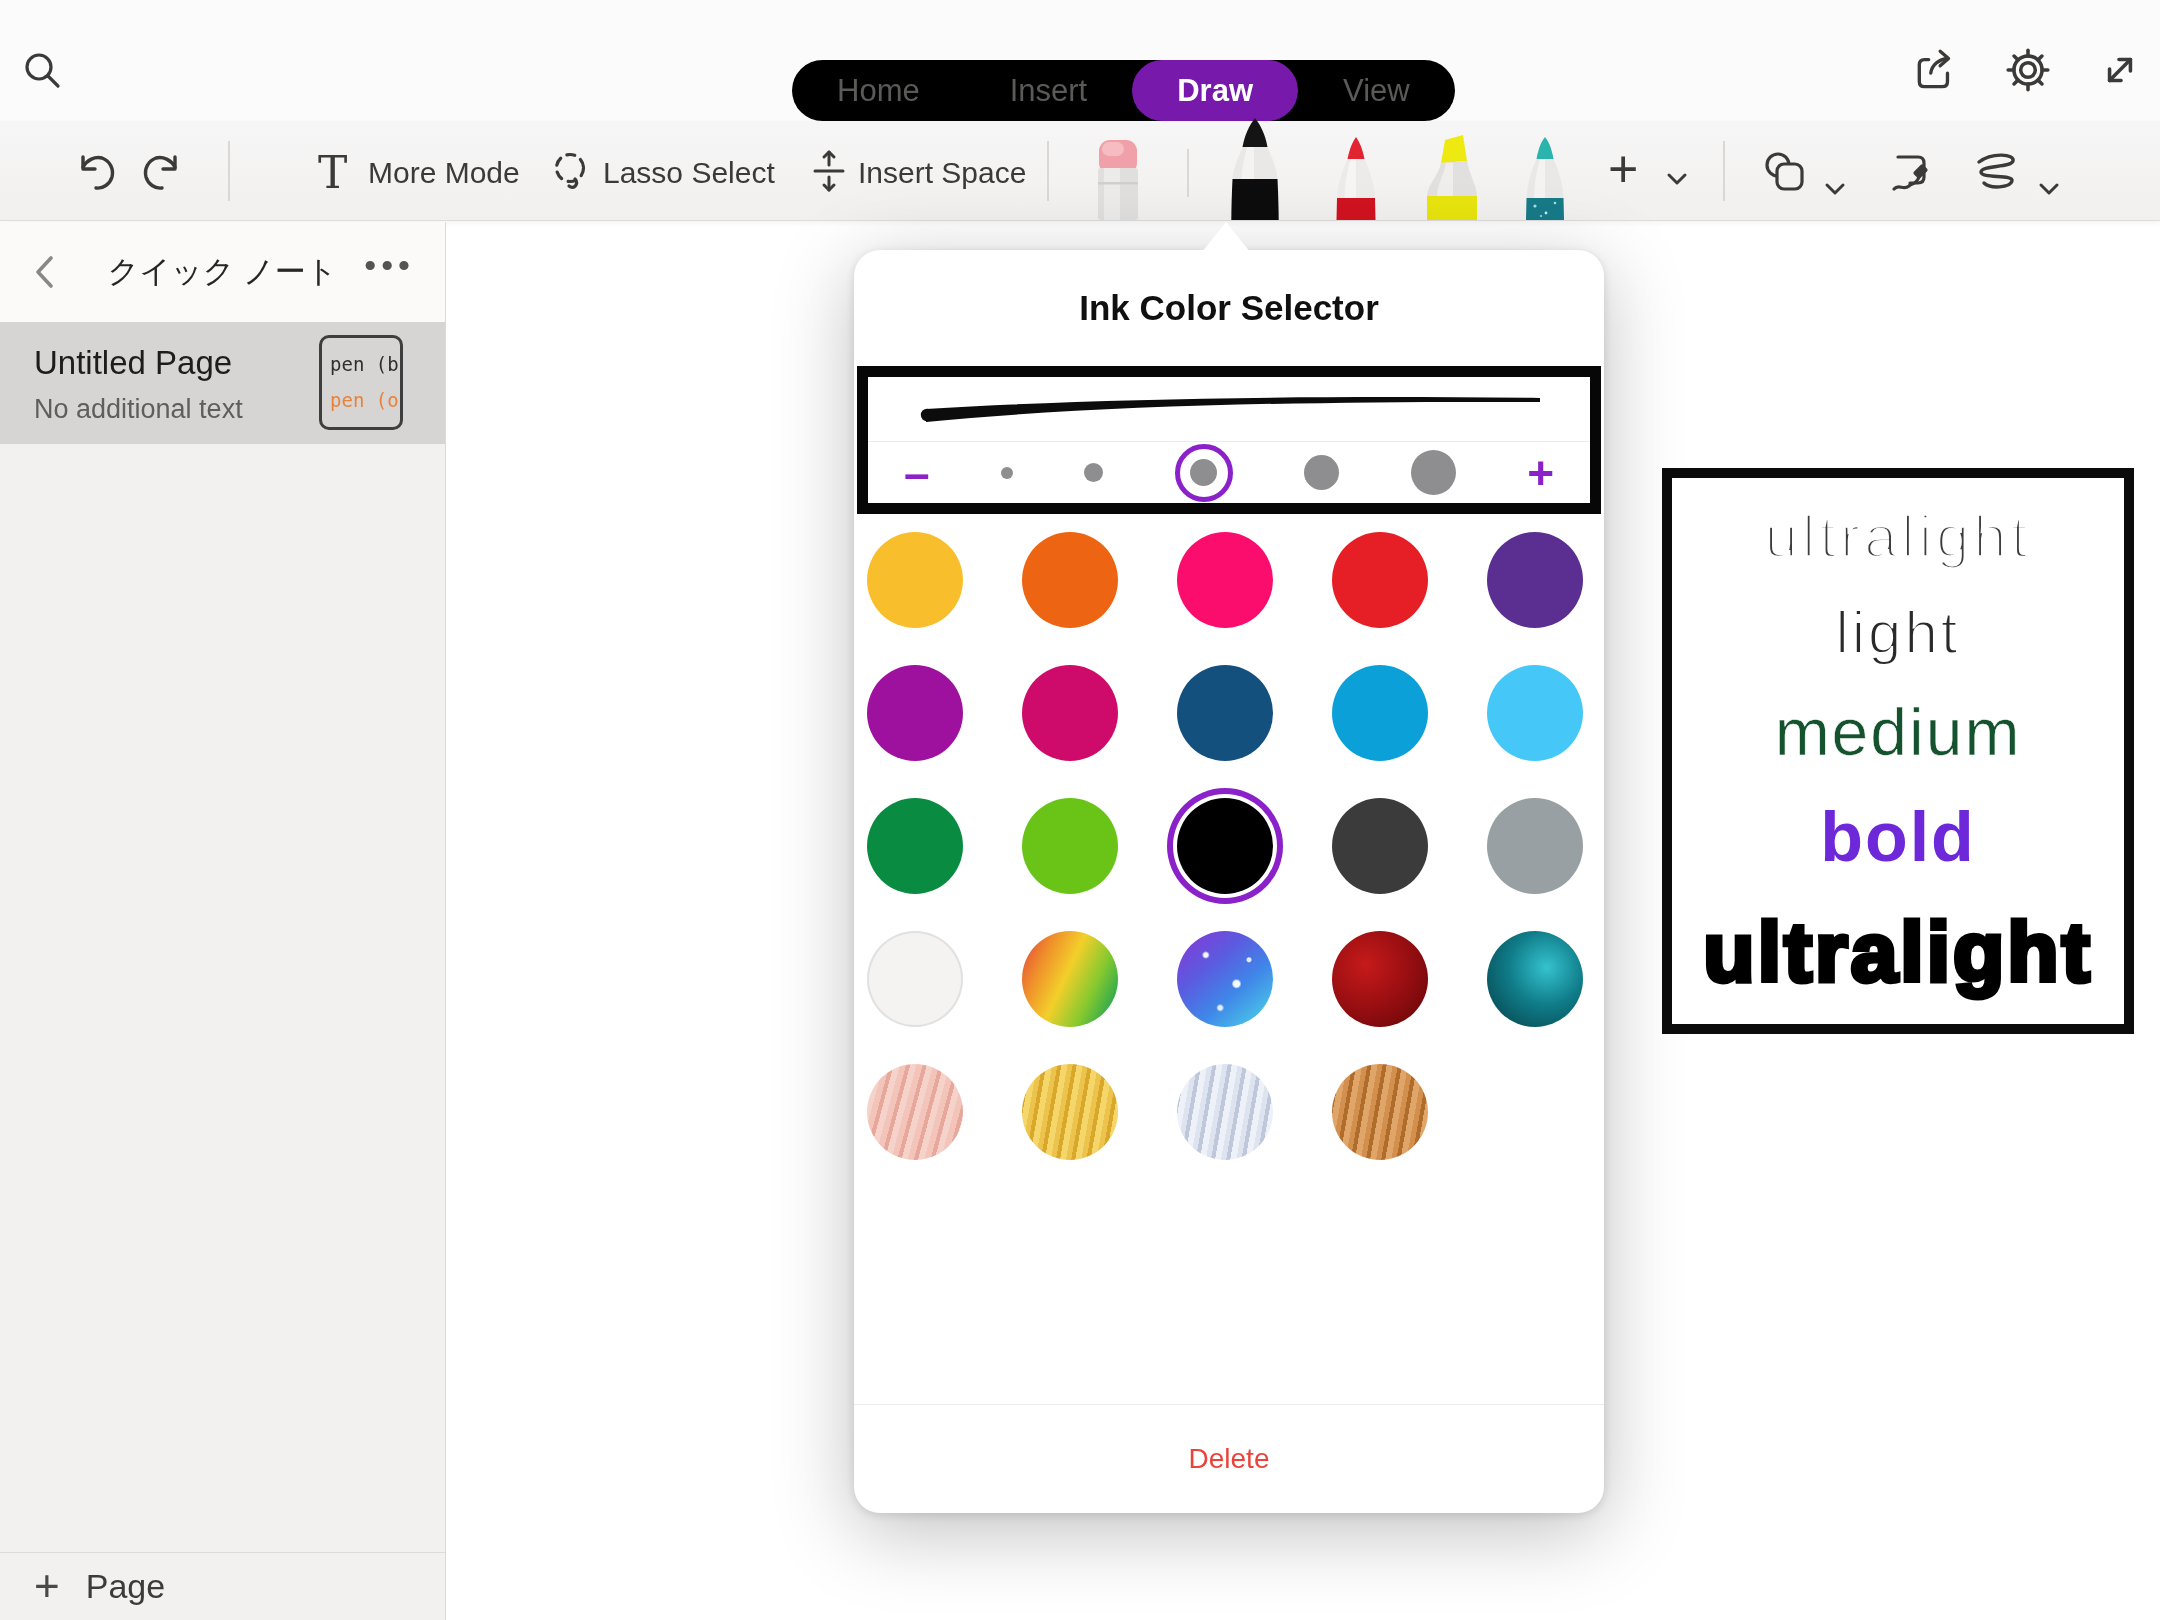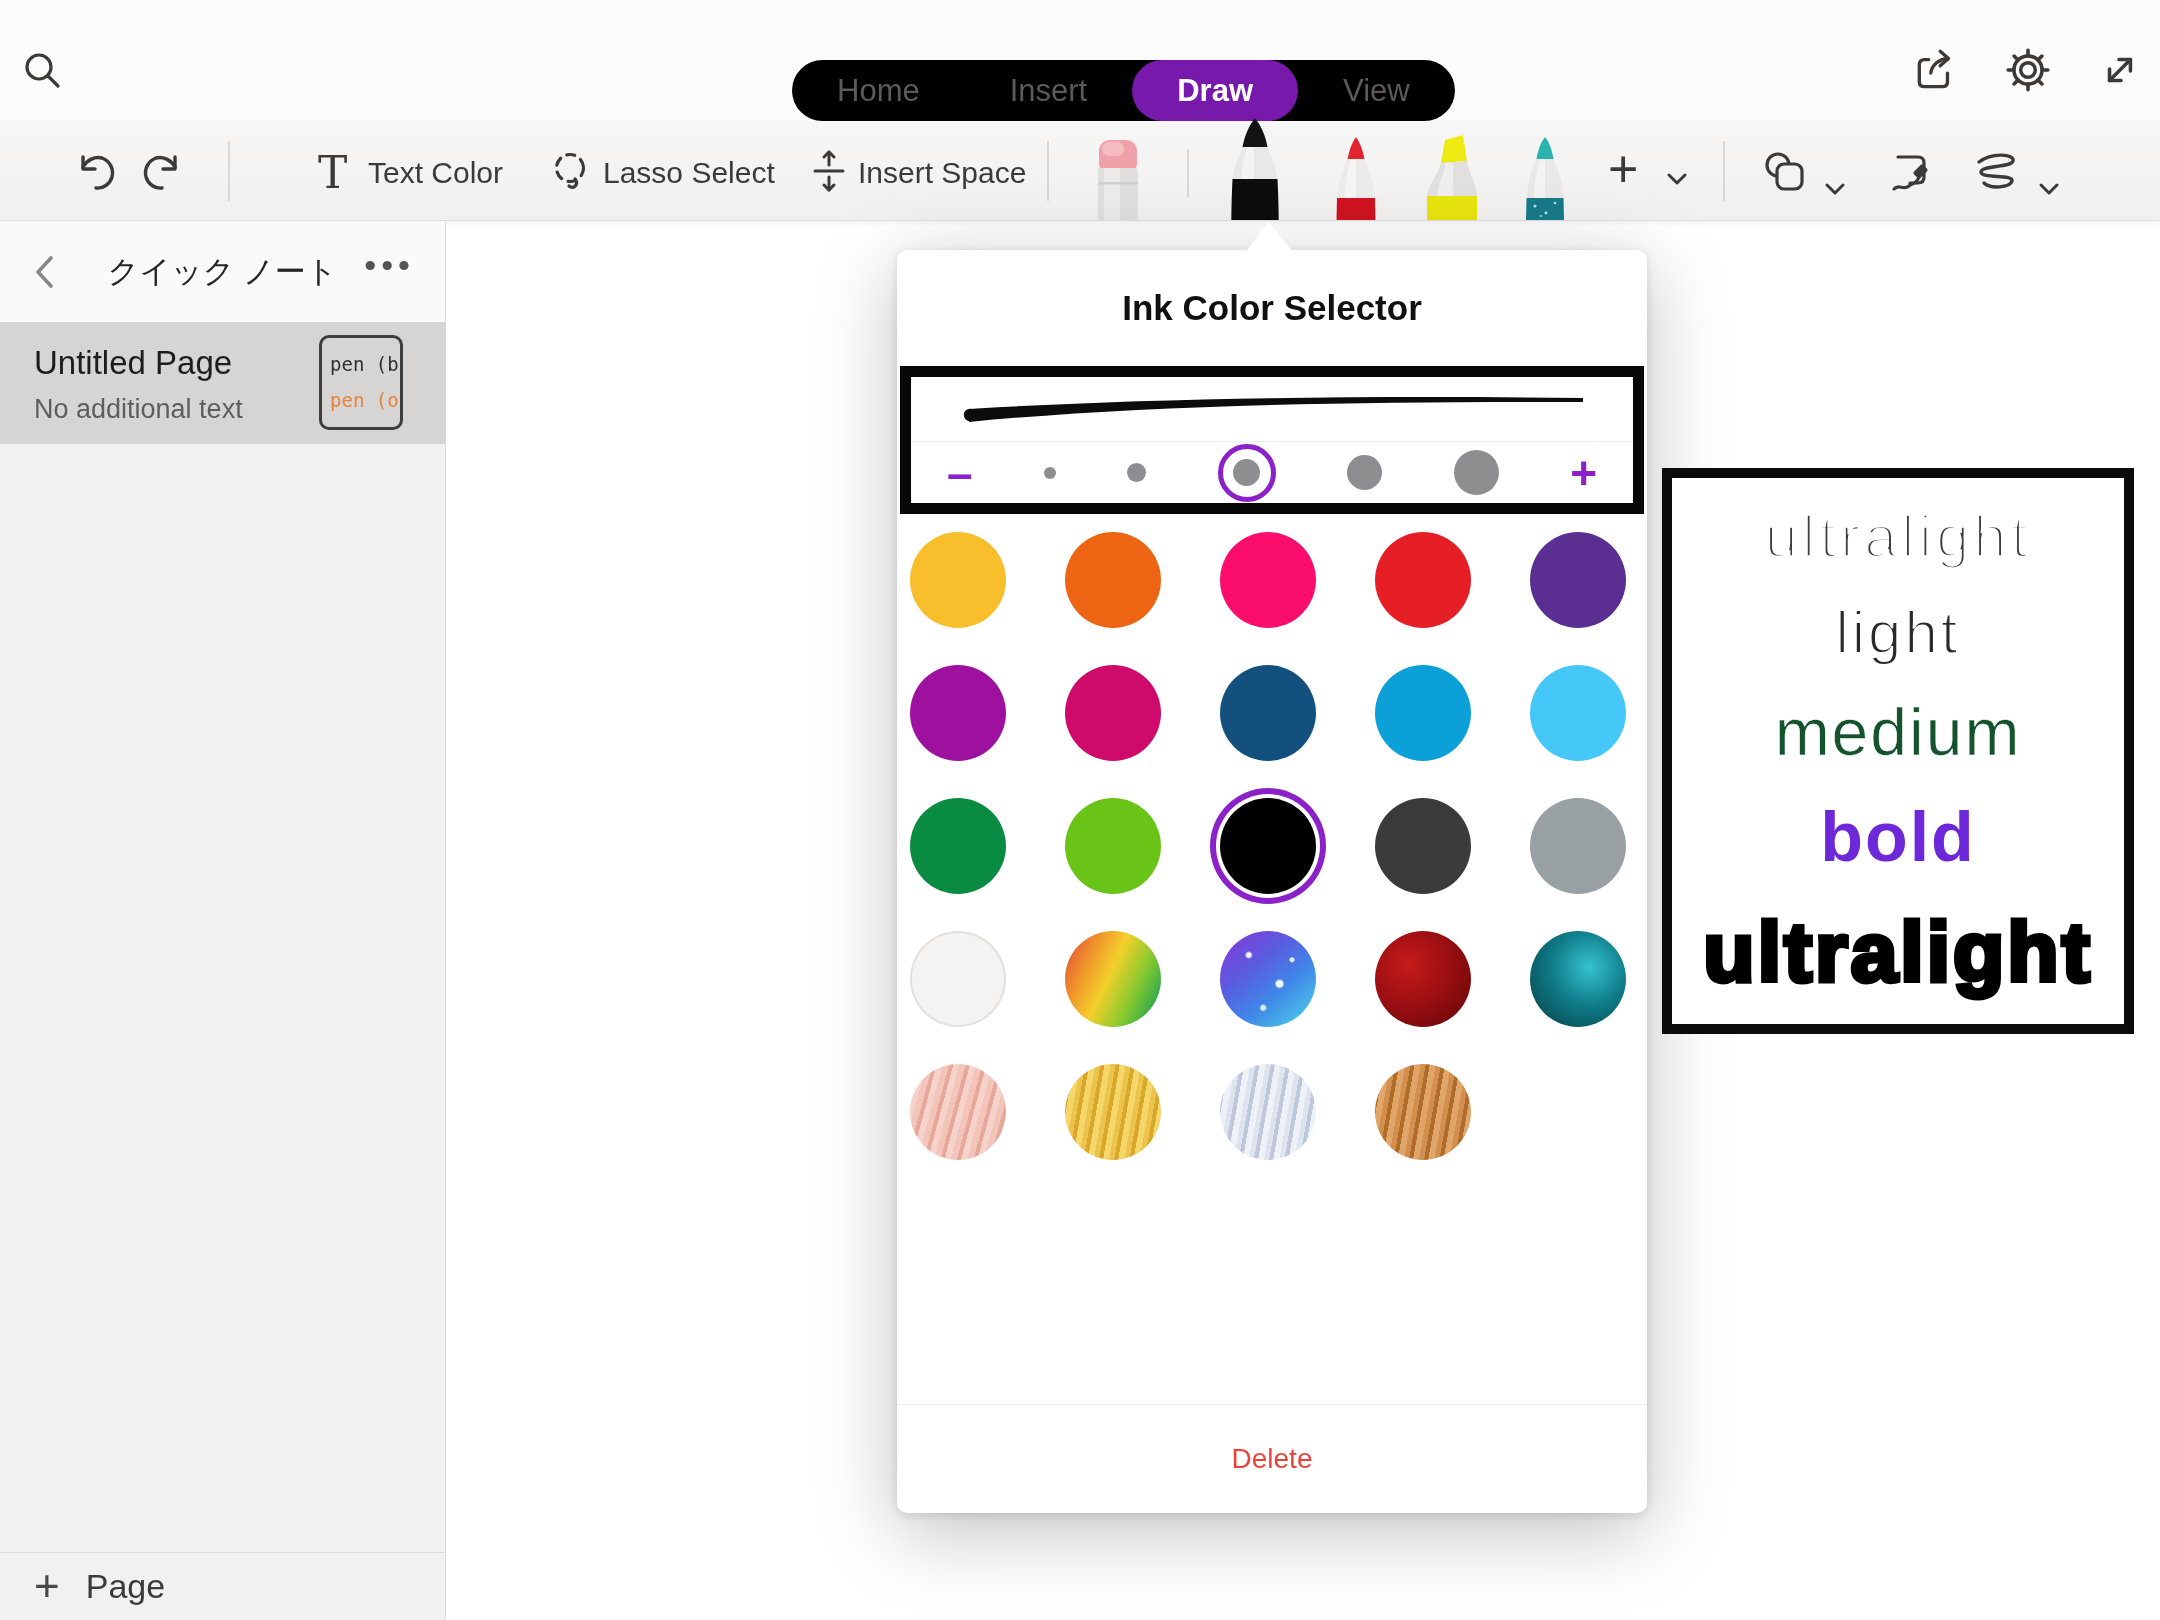--- a/index.html
+++ b/index.html
@@ -37,21 +37,21 @@
   .sb-item{position:absolute;left:0;top:100px;width:100%;height:122px;background:#d7d5d3;}
   .sb-item-title{position:absolute;left:34px;top:22px;font-size:33px;color:#1d1d1d;}
   .sb-item-sub{position:absolute;left:34px;top:72px;font-size:27px;color:#5f5e5d;}
   .sb-thumb{position:absolute;right:42px;top:13px;width:84px;height:95px;border:3px solid #3e3e3e;border-radius:10px;
     padding:8px 0 0 8px;overflow:hidden;background:transparent;}
   .sb-thumb div{font-size:19px;line-height:36px;white-space:nowrap;font-family:"DejaVu Sans Mono",monospace;}
   .sb-addrow{position:absolute;left:0;bottom:0;width:100%;height:68px;border-top:1px solid #dcdbda;}
   .sb-add{position:absolute;left:34px;top:8px;display:flex;align-items:center;gap:26px;font-size:34px;color:#3c3b3a;}
   .sb-add .plus{font-size:44px;font-weight:300;color:#4a4948;}
   
-  .popup{position:absolute;left:897px;top:250px;width:750px;height:1263px;background:#ffffff;border-radius:10px;
+  .popup{position:absolute;left:854px;top:250px;width:750px;height:1263px;background:#ffffff;border-radius:26px;
     box-shadow:0 18px 80px rgba(0,0,0,.25),0 2px 10px rgba(0,0,0,.12);}
   .popup-caret{position:absolute;left:348px;top:-28px;width:0;height:0;
     border-left:24px solid transparent;border-right:24px solid transparent;border-bottom:30px solid #ffffff;}
   .popup-title{position:absolute;left:0;top:38px;width:100%;text-align:center;font-size:35px;font-weight:bold;color:#101010;}
   .thick-box{position:absolute;left:3px;top:116px;width:744px;height:148px;border:11px solid #070707;background:#ffffff;}
   .stroke-prev{position:absolute;left:0;top:2px;width:722px;height:62px;}
   .dots-row{position:absolute;left:0;top:64px;width:722px;height:62px;border-top:1px solid #ececec;
     display:flex;align-items:center;justify-content:space-between;padding:0 36px;}
   .dot{border-radius:50%;background:#8e8e90;display:block;}
   .d1{width:12px;height:12px;} .d2{width:19px;height:19px;} .d3{width:27px;height:27px;}
@@ -140,21 +140,21 @@
     </div>
     <div class="tb-ic" style="left:140px;">
       <svg width="46" height="46" viewBox="0 0 46 46" fill="none" stroke="#3b3a39" stroke-width="3.4" stroke-linecap="round" stroke-linejoin="round" style="transform:scaleX(-1);">
         <path d="M11 8 L11 20 L23 20"></path>
         <path d="M11 18 C 15 11 23 7 30 9 C 38 12 42 20 40 28 C 38 35 31 40 24 39"></path>
       </svg>
     </div>
     <div class="tb-div" style="left:228px;"></div>
 
     <div class="tb-ic" style="left:318px;top:26px;font-family:'DejaVu Serif',serif;font-size:44px;color:#3b3a39;">T</div>
-    <div class="tb-label" style="left:368px;">Text Color</div>
+    <div class="tb-label" style="left:368px;">More Mode</div>
 
     <div class="tb-ic" style="left:548px;">
       <svg width="46" height="46" viewBox="0 0 46 46" fill="none" stroke="#3b3a39" stroke-width="3.2" stroke-linecap="round">
         <circle cx="22" cy="19" r="13.5" stroke-dasharray="8 7"></circle>
         <path d="M27 30 C 31 35 26 41 21 37"></path>
       </svg>
     </div>
     <div class="tb-label" style="left:603px;">Lasso Select</div>
 
     <div class="tb-ic" style="left:806px;">

